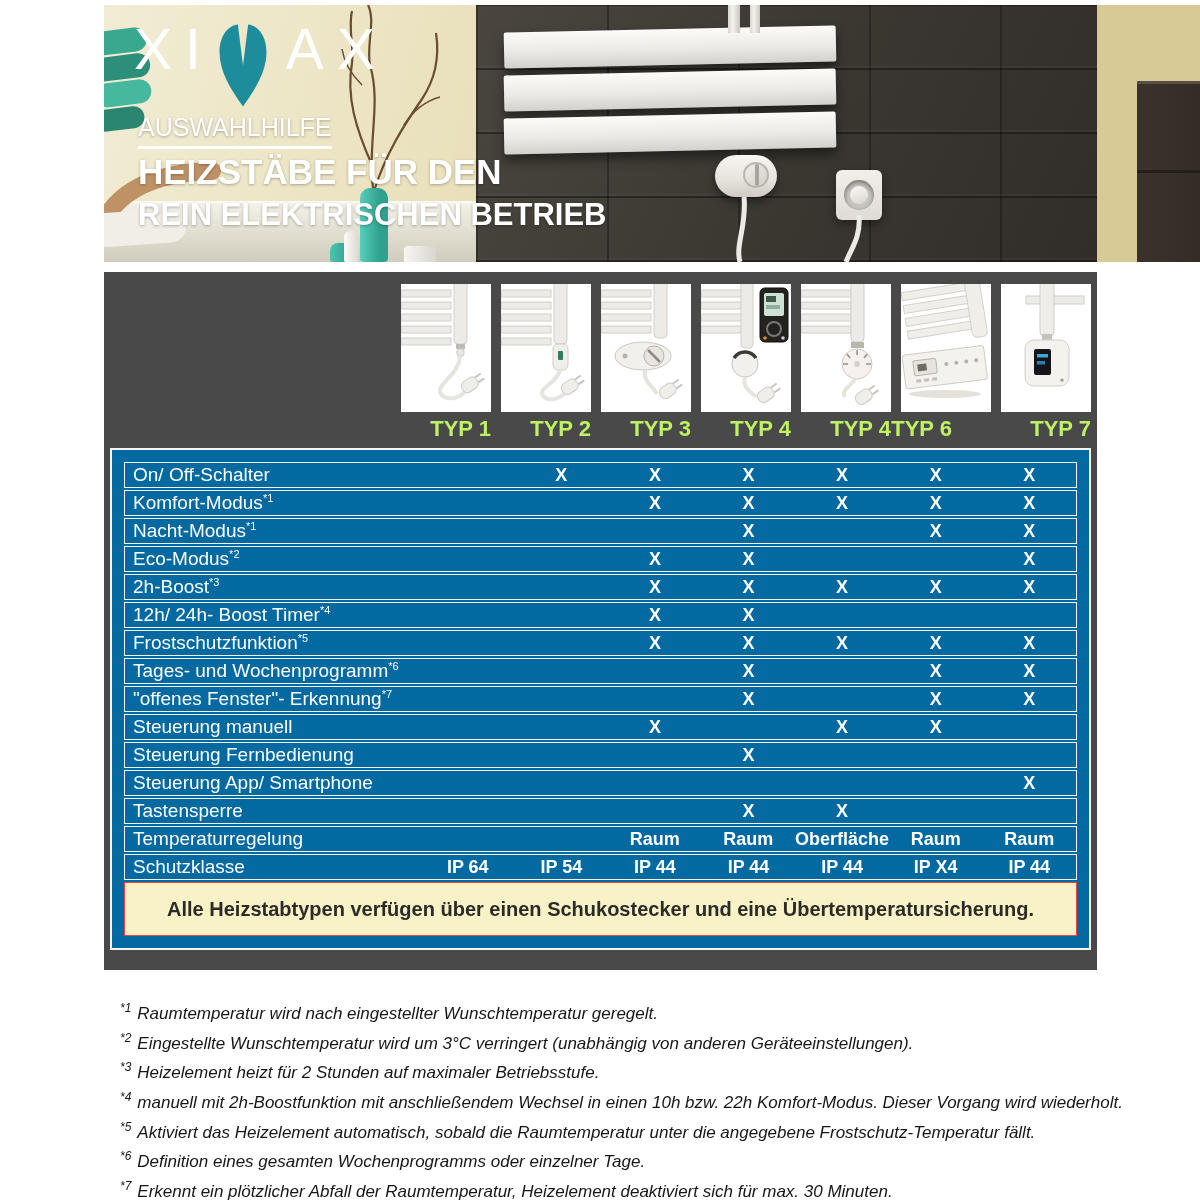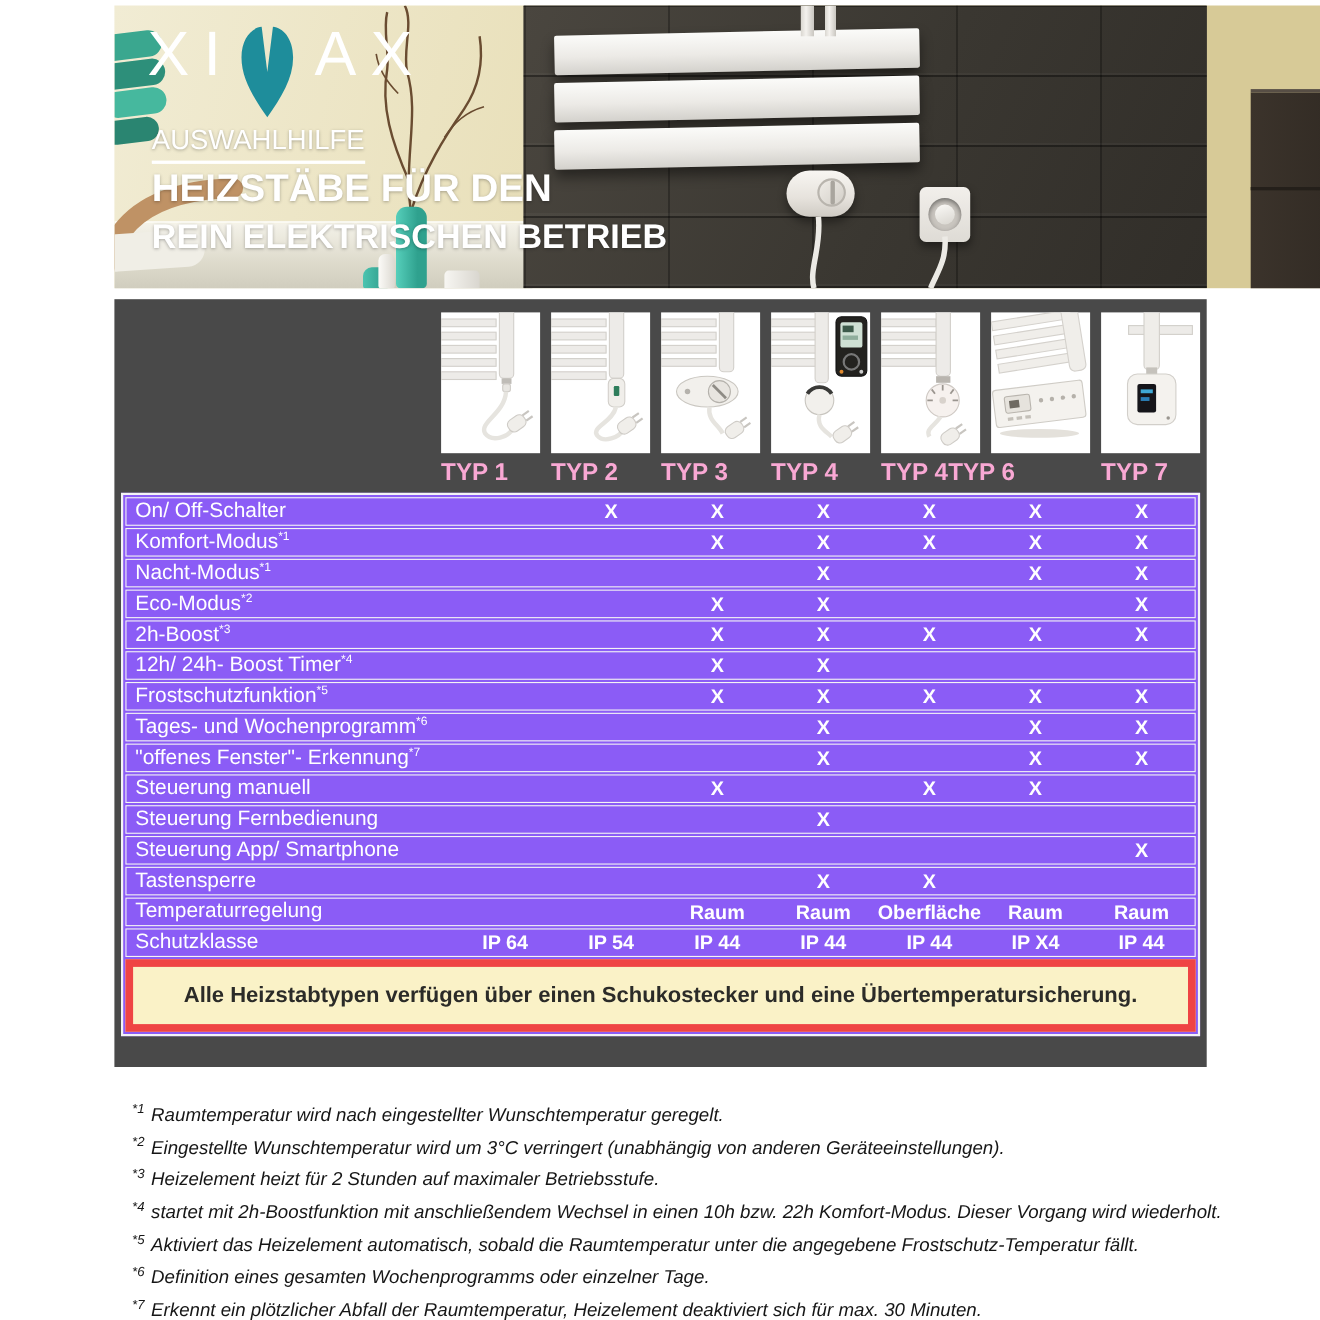--- a/index.html
+++ b/index.html
@@ -59,31 +59,31 @@
         border-bottom:3px solid #fff;padding-bottom:4px;text-shadow:0 1px 3px rgba(0,0,0,.3);}
   .title1{position:absolute;left:0;top:147px;font-size:35px;font-weight:700;white-space:nowrap;
         text-shadow:0 1px 3px rgba(0,0,0,.3);}
   .title2{position:absolute;left:0;top:192px;font-size:31px;font-weight:700;white-space:nowrap;
         text-shadow:0 1px 3px rgba(0,0,0,.3);}
 
   
   .panel{position:absolute;left:104px;top:272px;width:993px;height:698px;background:#494949;}
   .prod{position:absolute;top:12px;width:90px;height:128px;background:#fff;}
   .prod svg{width:90px;height:128px;display:block;}
-  .typ{position:absolute;top:144px;width:90px;text-align:left;color:#f9a8d4;
+  .typ{position:absolute;top:144px;width:90px;text-align:right;color:#bef264;
        font-size:22px;font-weight:700;}
   .grid{position:absolute;left:6px;top:176px;width:981px;border:2px solid #f4f4f4;
-        padding:2px;box-sizing:border-box;background:#8b5cf6;}
+        padding:12px;box-sizing:border-box;background:#0369a1;}
   .t-row{display:flex;align-items:center;height:24px;border:1px solid #f4f4f4;
         margin:2px 0;color:#fff;}
   .t-row:first-child{margin-top:0;}
   .t-label{width:288px;padding-left:8px;font-size:19px;white-space:nowrap;}
   .t-label sup{font-size:11px;}
   .t-cell{flex:1;text-align:center;font-size:18px;font-weight:700;}
-  .note{margin-top:2px;border:7px solid #ef4444;background:#faf2c7;height:52px;
+  .note{margin-top:2px;border:1px solid #ef4444;background:#faf2c7;height:52px;
         display:flex;align-items:center;justify-content:center;}
   .note span{color:#2b2b28;font-size:20px;font-weight:700;}
 
   
   .footnotes{position:absolute;left:120px;top:996px;width:1010px;color:#161616;}
   .fn{font-style:italic;font-size:17px;line-height:24px;white-space:nowrap;}
   .fn sup{font-size:12px;font-style:italic;margin-right:6px;}
 </style>
 </head>
 <body>
@@ -463,19 +463,19 @@
       <div class="note">
         <span>Alle Heizstabtypen verfügen über einen Schukostecker und eine Übertemperatursicherung.</span>
       </div>
     </div>
   </div>
 
   <div class="footnotes">
       <div class="fn"><sup>*1</sup><span>Raumtemperatur wird nach eingestellter Wunschtemperatur geregelt.</span></div>
       <div class="fn"><sup>*2</sup><span>Eingestellte Wunschtemperatur wird um 3°C verringert (unabhängig von anderen Geräteeinstellungen).</span></div>
       <div class="fn"><sup>*3</sup><span>Heizelement heizt für 2 Stunden auf maximaler Betriebsstufe.</span></div>
-      <div class="fn"><sup>*4</sup><span>startet mit 2h-Boostfunktion mit anschließendem Wechsel in einen 10h bzw. 22h Komfort-Modus. Dieser Vorgang wird wiederholt.</span></div>
+      <div class="fn"><sup>*4</sup><span>manuell mit 2h-Boostfunktion mit anschließendem Wechsel in einen 10h bzw. 22h Komfort-Modus. Dieser Vorgang wird wiederholt.</span></div>
       <div class="fn"><sup>*5</sup><span>Aktiviert das Heizelement automatisch, sobald die Raumtemperatur unter die angegebene Frostschutz-Temperatur fällt.</span></div>
       <div class="fn"><sup>*6</sup><span>Definition eines gesamten Wochenprogramms oder einzelner Tage.</span></div>
       <div class="fn"><sup>*7</sup><span>Erkennt ein plötzlicher Abfall der Raumtemperatur, Heizelement deaktiviert sich für max. 30 Minuten.</span></div>
     </div>
 
 </div>
 
 </body></html>

